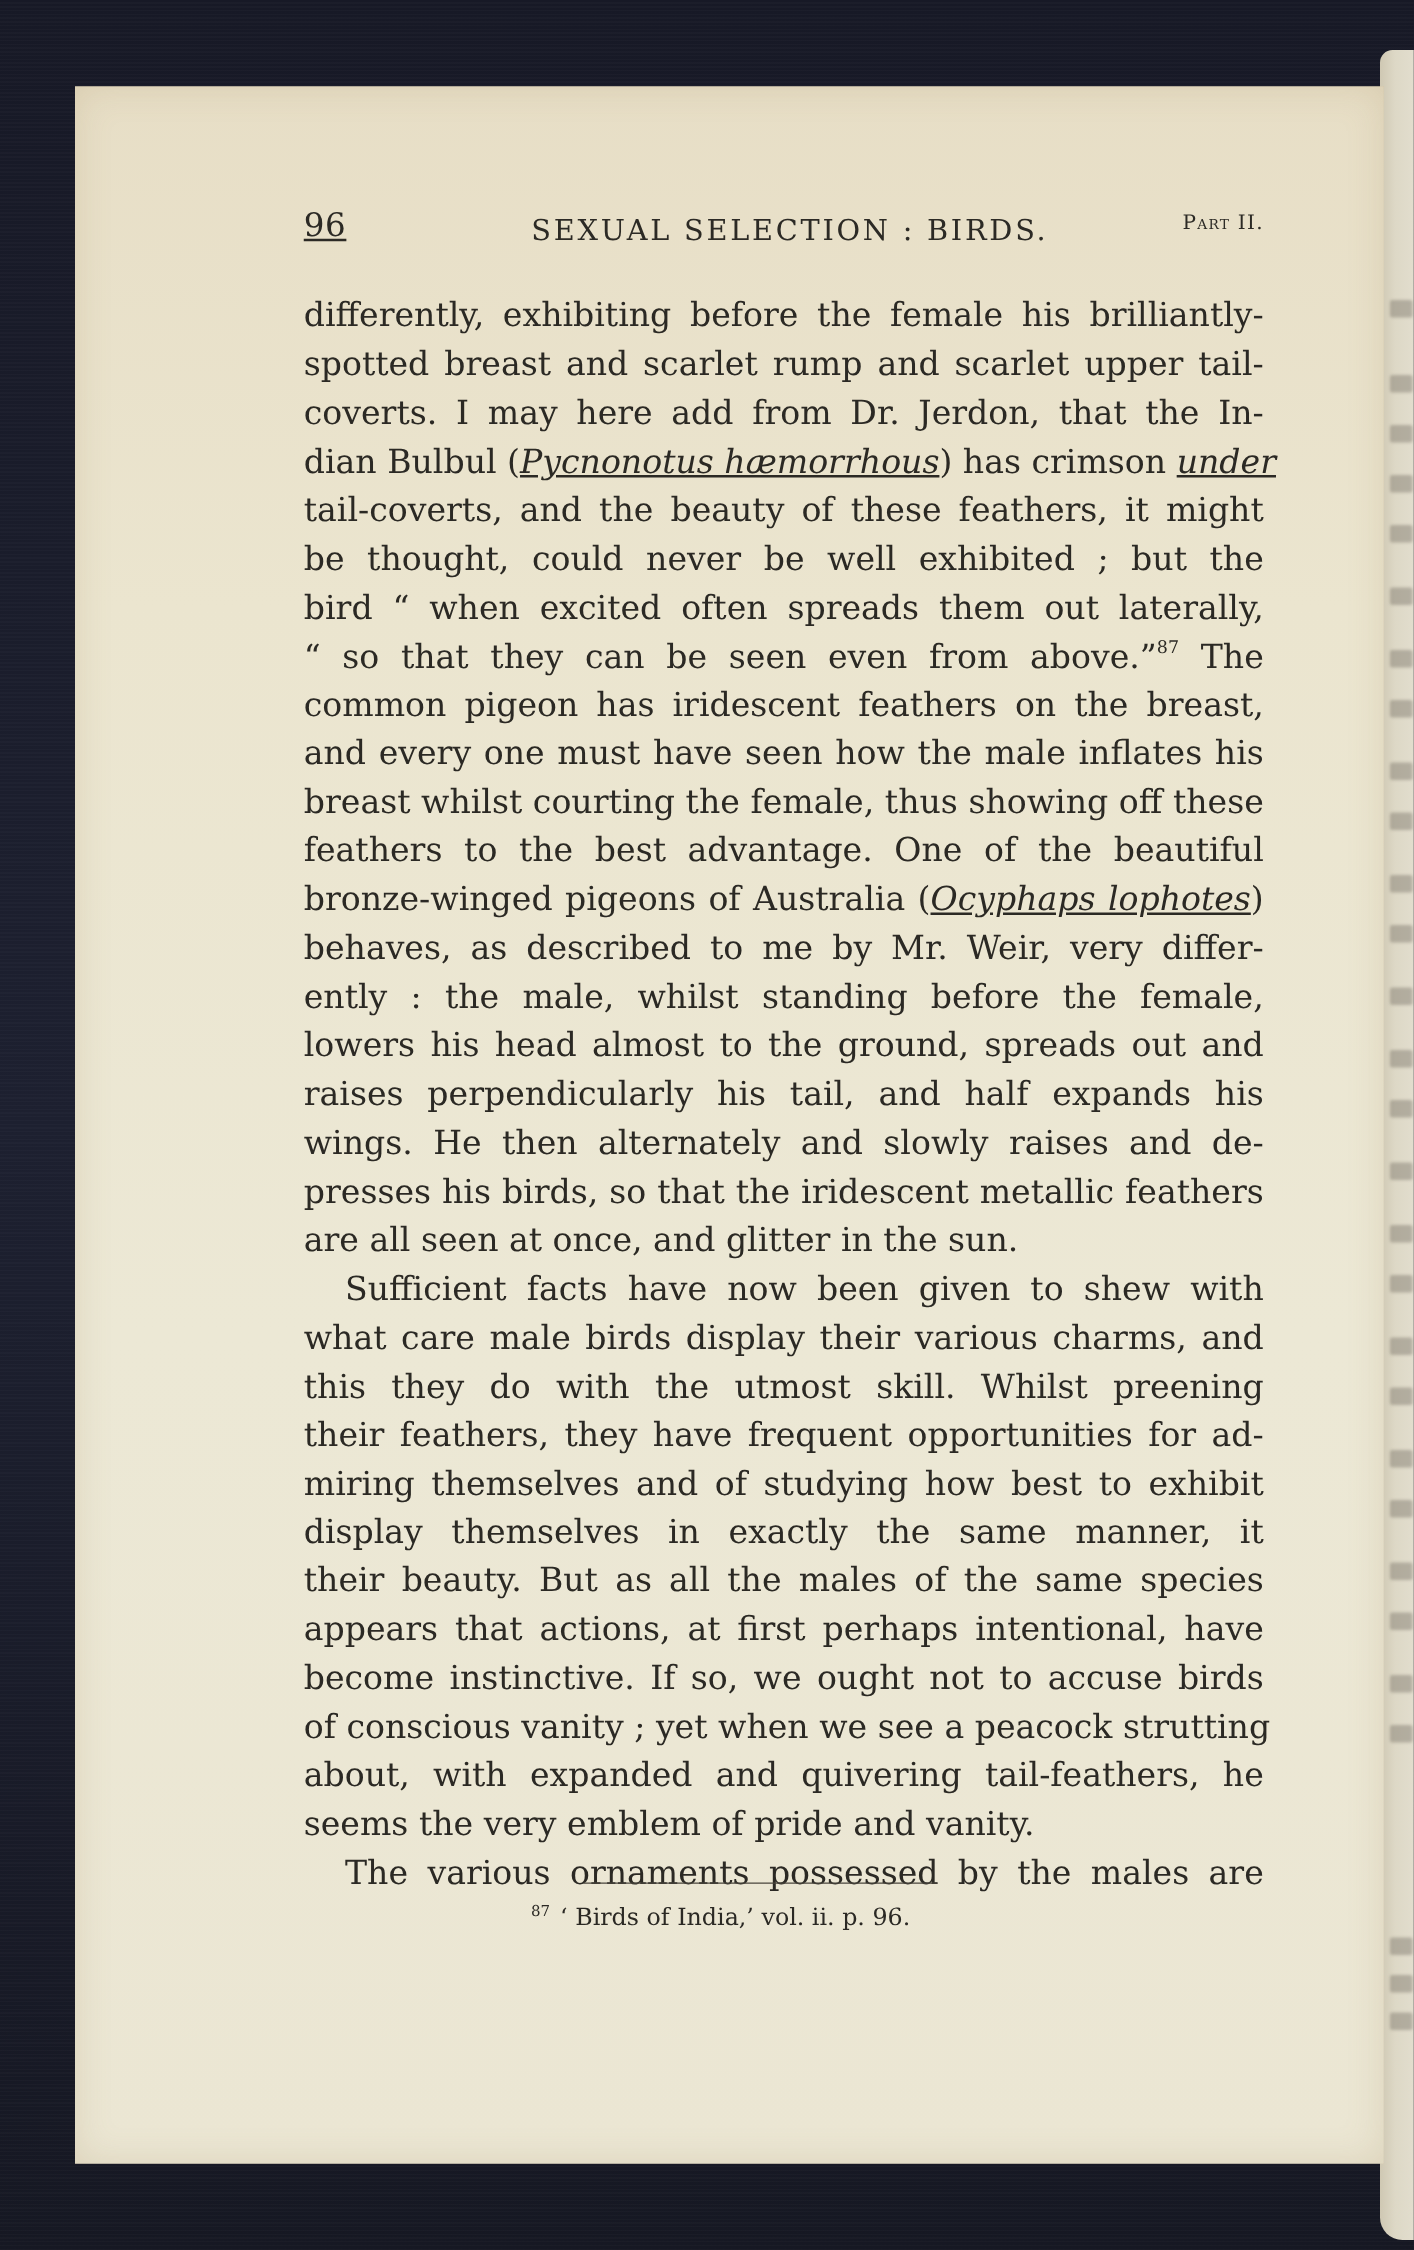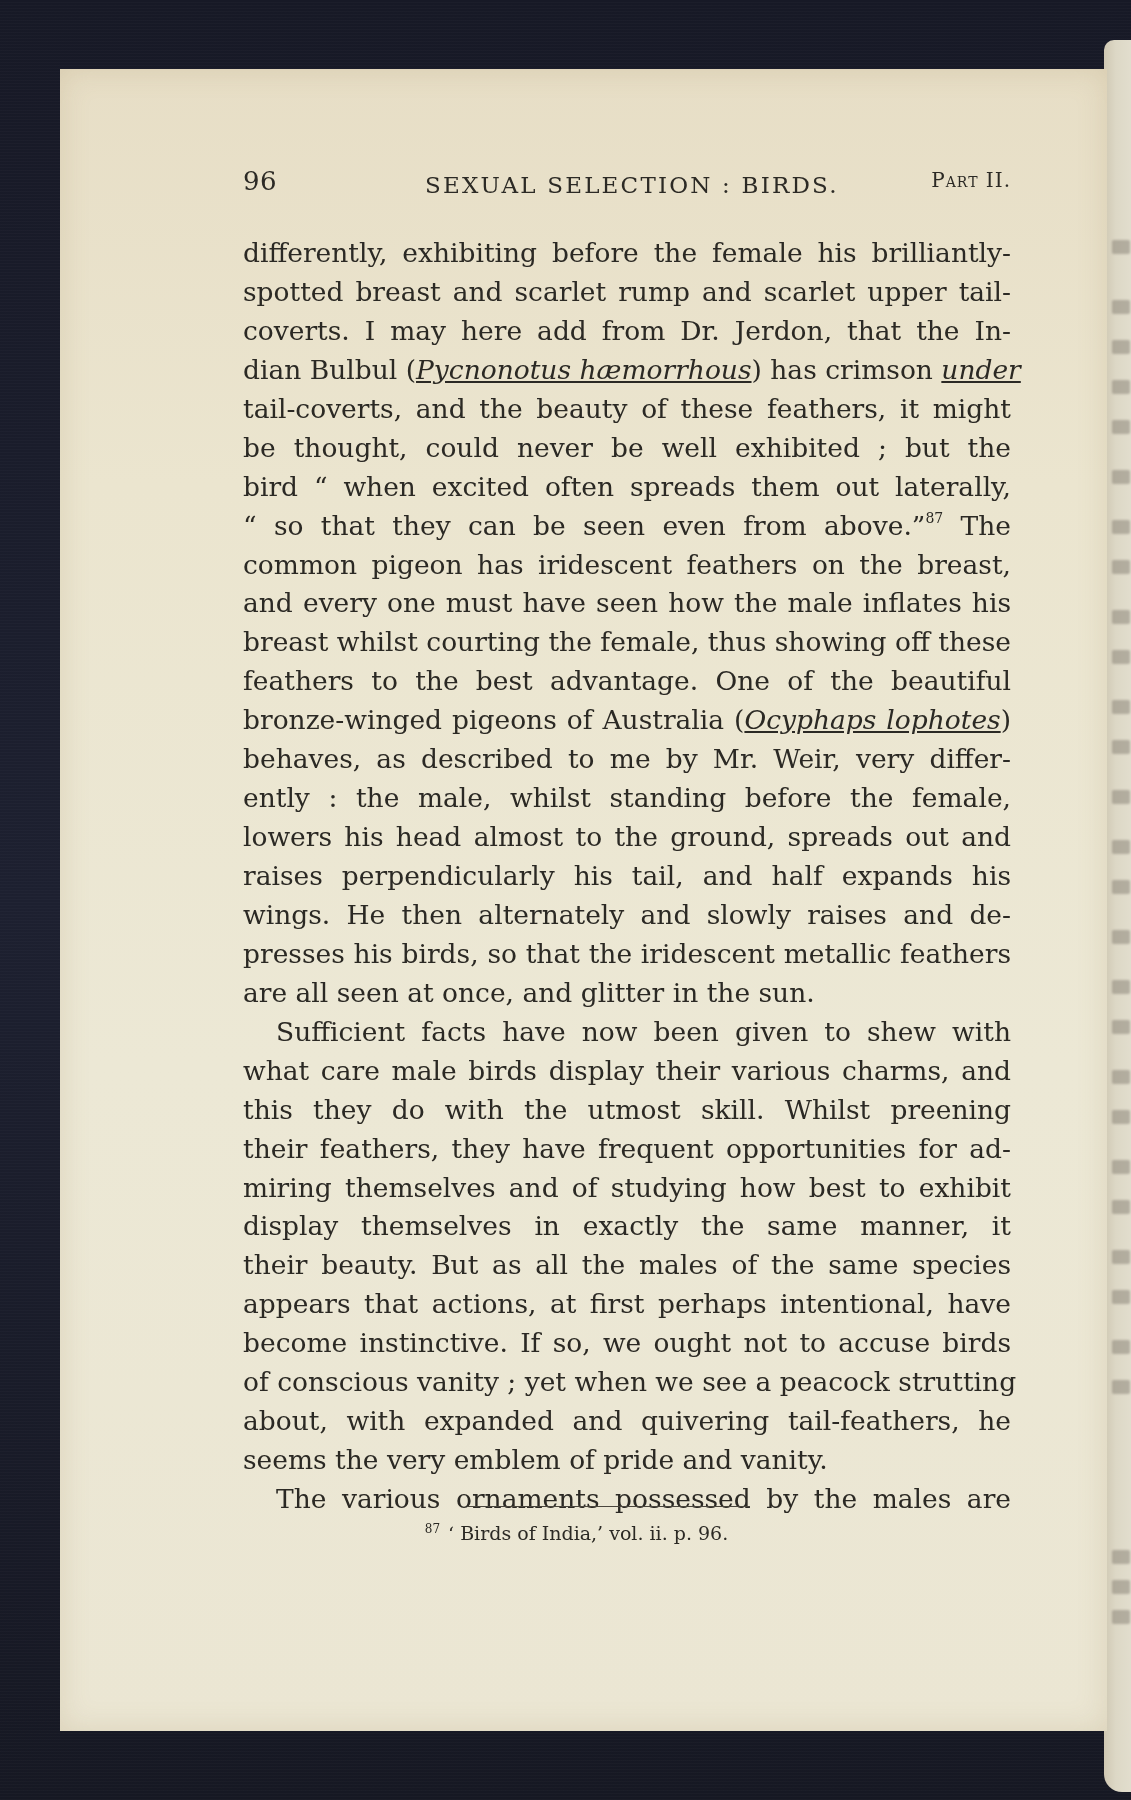--- a/index.html
+++ b/index.html
@@ -25,27 +25,27 @@
   }
   .page {
     position: absolute; left: 60px; top: 69px; width: 1047px; height: 1662px;
     background: linear-gradient(180deg, #e7dec6 0%, #ebe5cf 25%, #ece8d5 60%, #ebe6d3 100%);
     box-shadow: inset 0 0 30px rgba(150,120,70,0.18);
   }
   .running-head {
     position: absolute; left: 243px; top: 166px; width: 768px; height: 30px;
     color: #2c2a25;
   }
-  .folio { position: absolute; left: 0; top: 0; font-size: 26px; letter-spacing: 0.5px; }
+  .folio { position: absolute; left: 0; top: 0; font-size: 26px; letter-spacing: 0.5px; text-decoration: underline; }
   .head-title {
     position: absolute; left: 182px; top: 6px; font-size: 23px; letter-spacing: 2.2px;
     text-transform: uppercase;
   }
   .part {
-    position: absolute; right: 0; top: 2px; font-size: 20px; font-variant: small-caps;
+    position: absolute; right: 0; top: 2px; font-size: 16px; font-variant: small-caps;
     letter-spacing: 1px;
   }
   .body-text {
     position: absolute; left: 243px; top: 234px; width: 768px;
     color: #2b2924; font-size: 26.5px; line-height: 38.95px;
   }
   .line {
     display: block; height: 38.95px; white-space: nowrap;
     text-align: justify; text-align-last: justify;
   }

